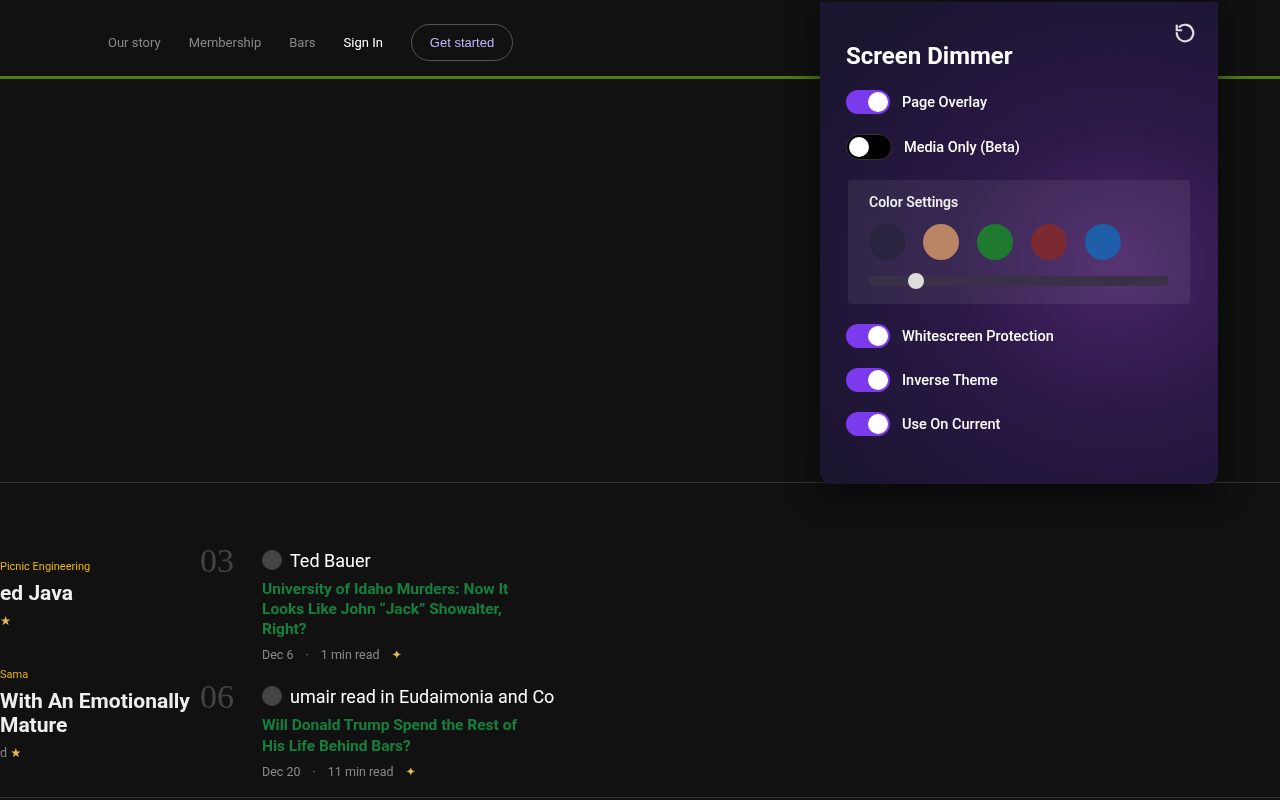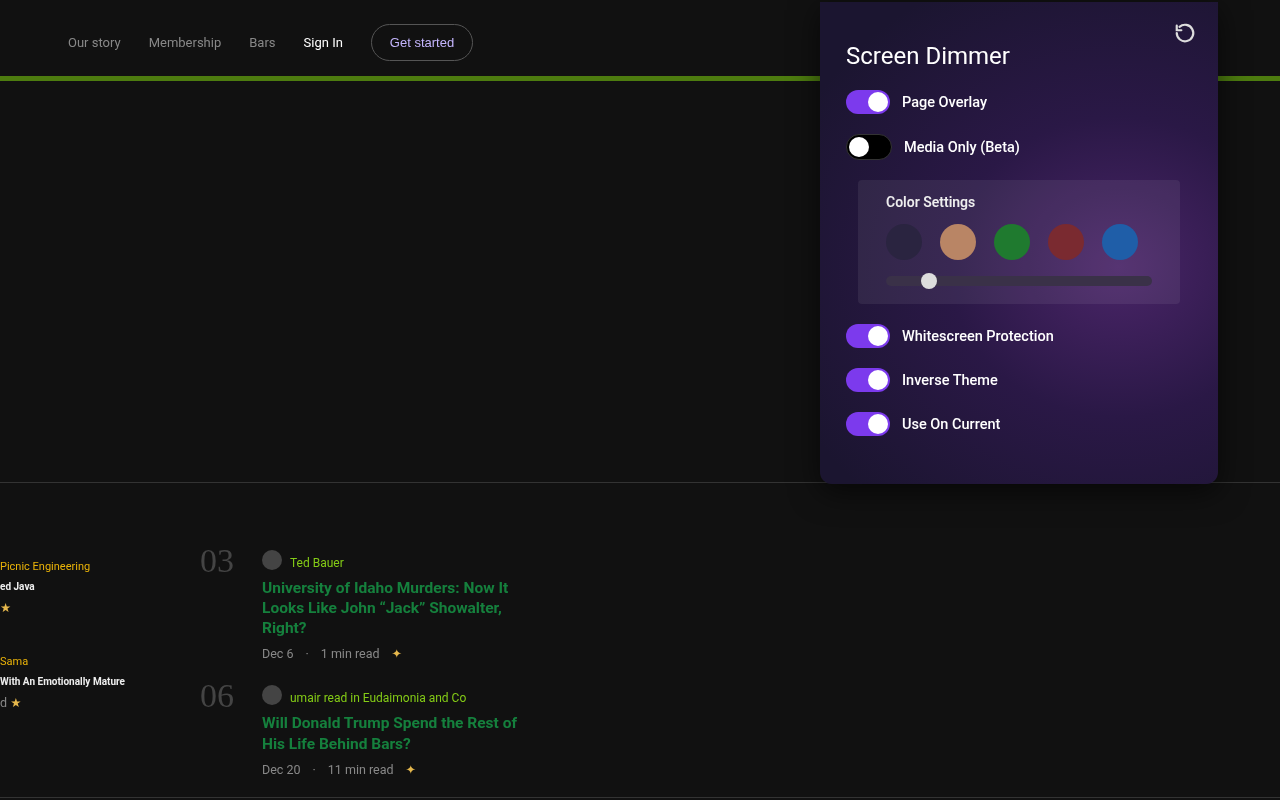--- a/index.html
+++ b/index.html
@@ -1,44 +1,44 @@
 <!DOCTYPE html>
 <html><head>
 <meta charset="utf-8">
 <style>
 html,body{margin:0;padding:0;width:1280px;height:800px;background:#111;font-family:-apple-system,BlinkMacSystemFont,"Segoe UI",Roboto,sans-serif;color:#ddd;overflow:hidden;position:relative}
-.topbar{position:absolute;top:8px;left:0;right:0;height:68px;border-bottom:5px solid #4d7c0f;display:flex;align-items:center;padding-left:68px;gap:28px}
+.topbar{position:absolute;top:8px;left:0;right:0;height:68px;border-bottom:3px solid #4d7c0f;display:flex;align-items:center;padding-left:108px;gap:28px}
 .topbar a{color:#888;font-size:13px;text-decoration:none}
 .topbar a.active{color:#fff}
 .getstarted{border:1px solid #555;border-radius:22px;padding:10px 18px;color:#c4b5fd;font-size:13px;background:transparent}
 .hero{position:absolute;top:76px;left:0;right:0;height:406px;border-bottom:1px solid #333}
 .mpattern{position:absolute;top:76px;right:0;width:490px;height:406px;color:#333;font-family:Georgia,serif;font-size:22px;line-height:26px;letter-spacing:6px;overflow:hidden;white-space:pre;user-select:none}
 .trend{position:absolute;left:0;top:550px;width:560px}
 .item{position:relative;margin-bottom:24px;padding-left:262px;min-height:100px}
 .num{position:absolute;left:200px;top:-8px;font-size:34px;font-weight:400;color:#444;font-family:Georgia,serif}
-.auth{display:flex;align-items:flex-end;gap:8px;font-size:12px;color:#84cc16;margin-bottom:8px}
+.auth{display:flex;align-items:flex-start;gap:8px;font-size:18px;color:#ffffff;margin-bottom:8px}
 .avatar{width:20px;height:20px;border-radius:50%;background:#444;display:inline-block}
 .title{font-weight:700;font-size:15.5px;color:#15803d;line-height:1.3;max-width:280px;margin-bottom:8px}
 .meta{font-size:12.5px;color:#888;display:flex;align-items:center;gap:12px}
 .star{color:#e6b84d}
 .leftfrag{position:absolute;left:0;top:560px;width:220px}
 .lf-auth{font-size:11px;color:#eab308;margin-bottom:8px}
-.lf-title{font-size:10px;font-weight:700;color:#eee;margin-bottom:8px}
+.lf-title{font-size:21px;font-weight:700;color:#eee;margin-bottom:8px}
 .lf-meta{font-size:12.5px;color:#e6b84d}
 
 .popup{position:absolute;top:2px;left:820px;width:346px;border-radius:0 0 12px 12px;padding:20px 26px 28px;background:radial-gradient(ellipse at 75% 55%,#4a2568 0%,#2a1846 40%,#1b1530 85%);box-shadow:0 8px 30px rgba(0,0,0,.6);color:#fff}
-.popup h1{margin:20px 0 18px;font-size:24px;font-weight:400}
+.popup h1{margin:20px 0 18px;font-size:24px;font-weight:700}
 .refresh{position:absolute;top:20px;right:22px;width:22px;height:22px}
 .refresh svg{width:22px;height:22px}
 .row{display:flex;align-items:center;gap:12px;margin:20px 0;font-size:14.5px;font-weight:500}
 .toggle{position:relative;width:44px;height:24px;border-radius:14px;background:#7c3aed;flex-shrink:0}
 .toggle.off{background:#000;border:1px solid #333}
 .toggle .knob{position:absolute;top:2px;right:2px;width:20px;height:20px;border-radius:50%;background:#fff}
 .toggle.off .knob{left:2px;right:auto}
-.panel{background:rgba(255,255,255,.07);border-radius:4px;padding:14px 28px 18px;margin:8px 12px 12px}
+.panel{background:rgba(255,255,255,.07);border-radius:4px;padding:14px 21px 18px;margin:8px 2px 12px}
 .panel-title{font-size:14px;font-weight:600;margin-bottom:14px;color:#eee}
 .swatches{display:flex;gap:18px;margin-bottom:16px}
 .sw{width:36px;height:36px;border-radius:50%}
 .slider{position:relative;height:10px;border-radius:6px;background:#3a3148}
 .slider .thumb{position:absolute;top:-3px;left:13%;width:16px;height:16px;border-radius:50%;background:#ddd}
 .bottomline{position:absolute;left:0;right:0;top:797px;height:1px;background:#333}
 </style>
 </head>
 <body>
 

